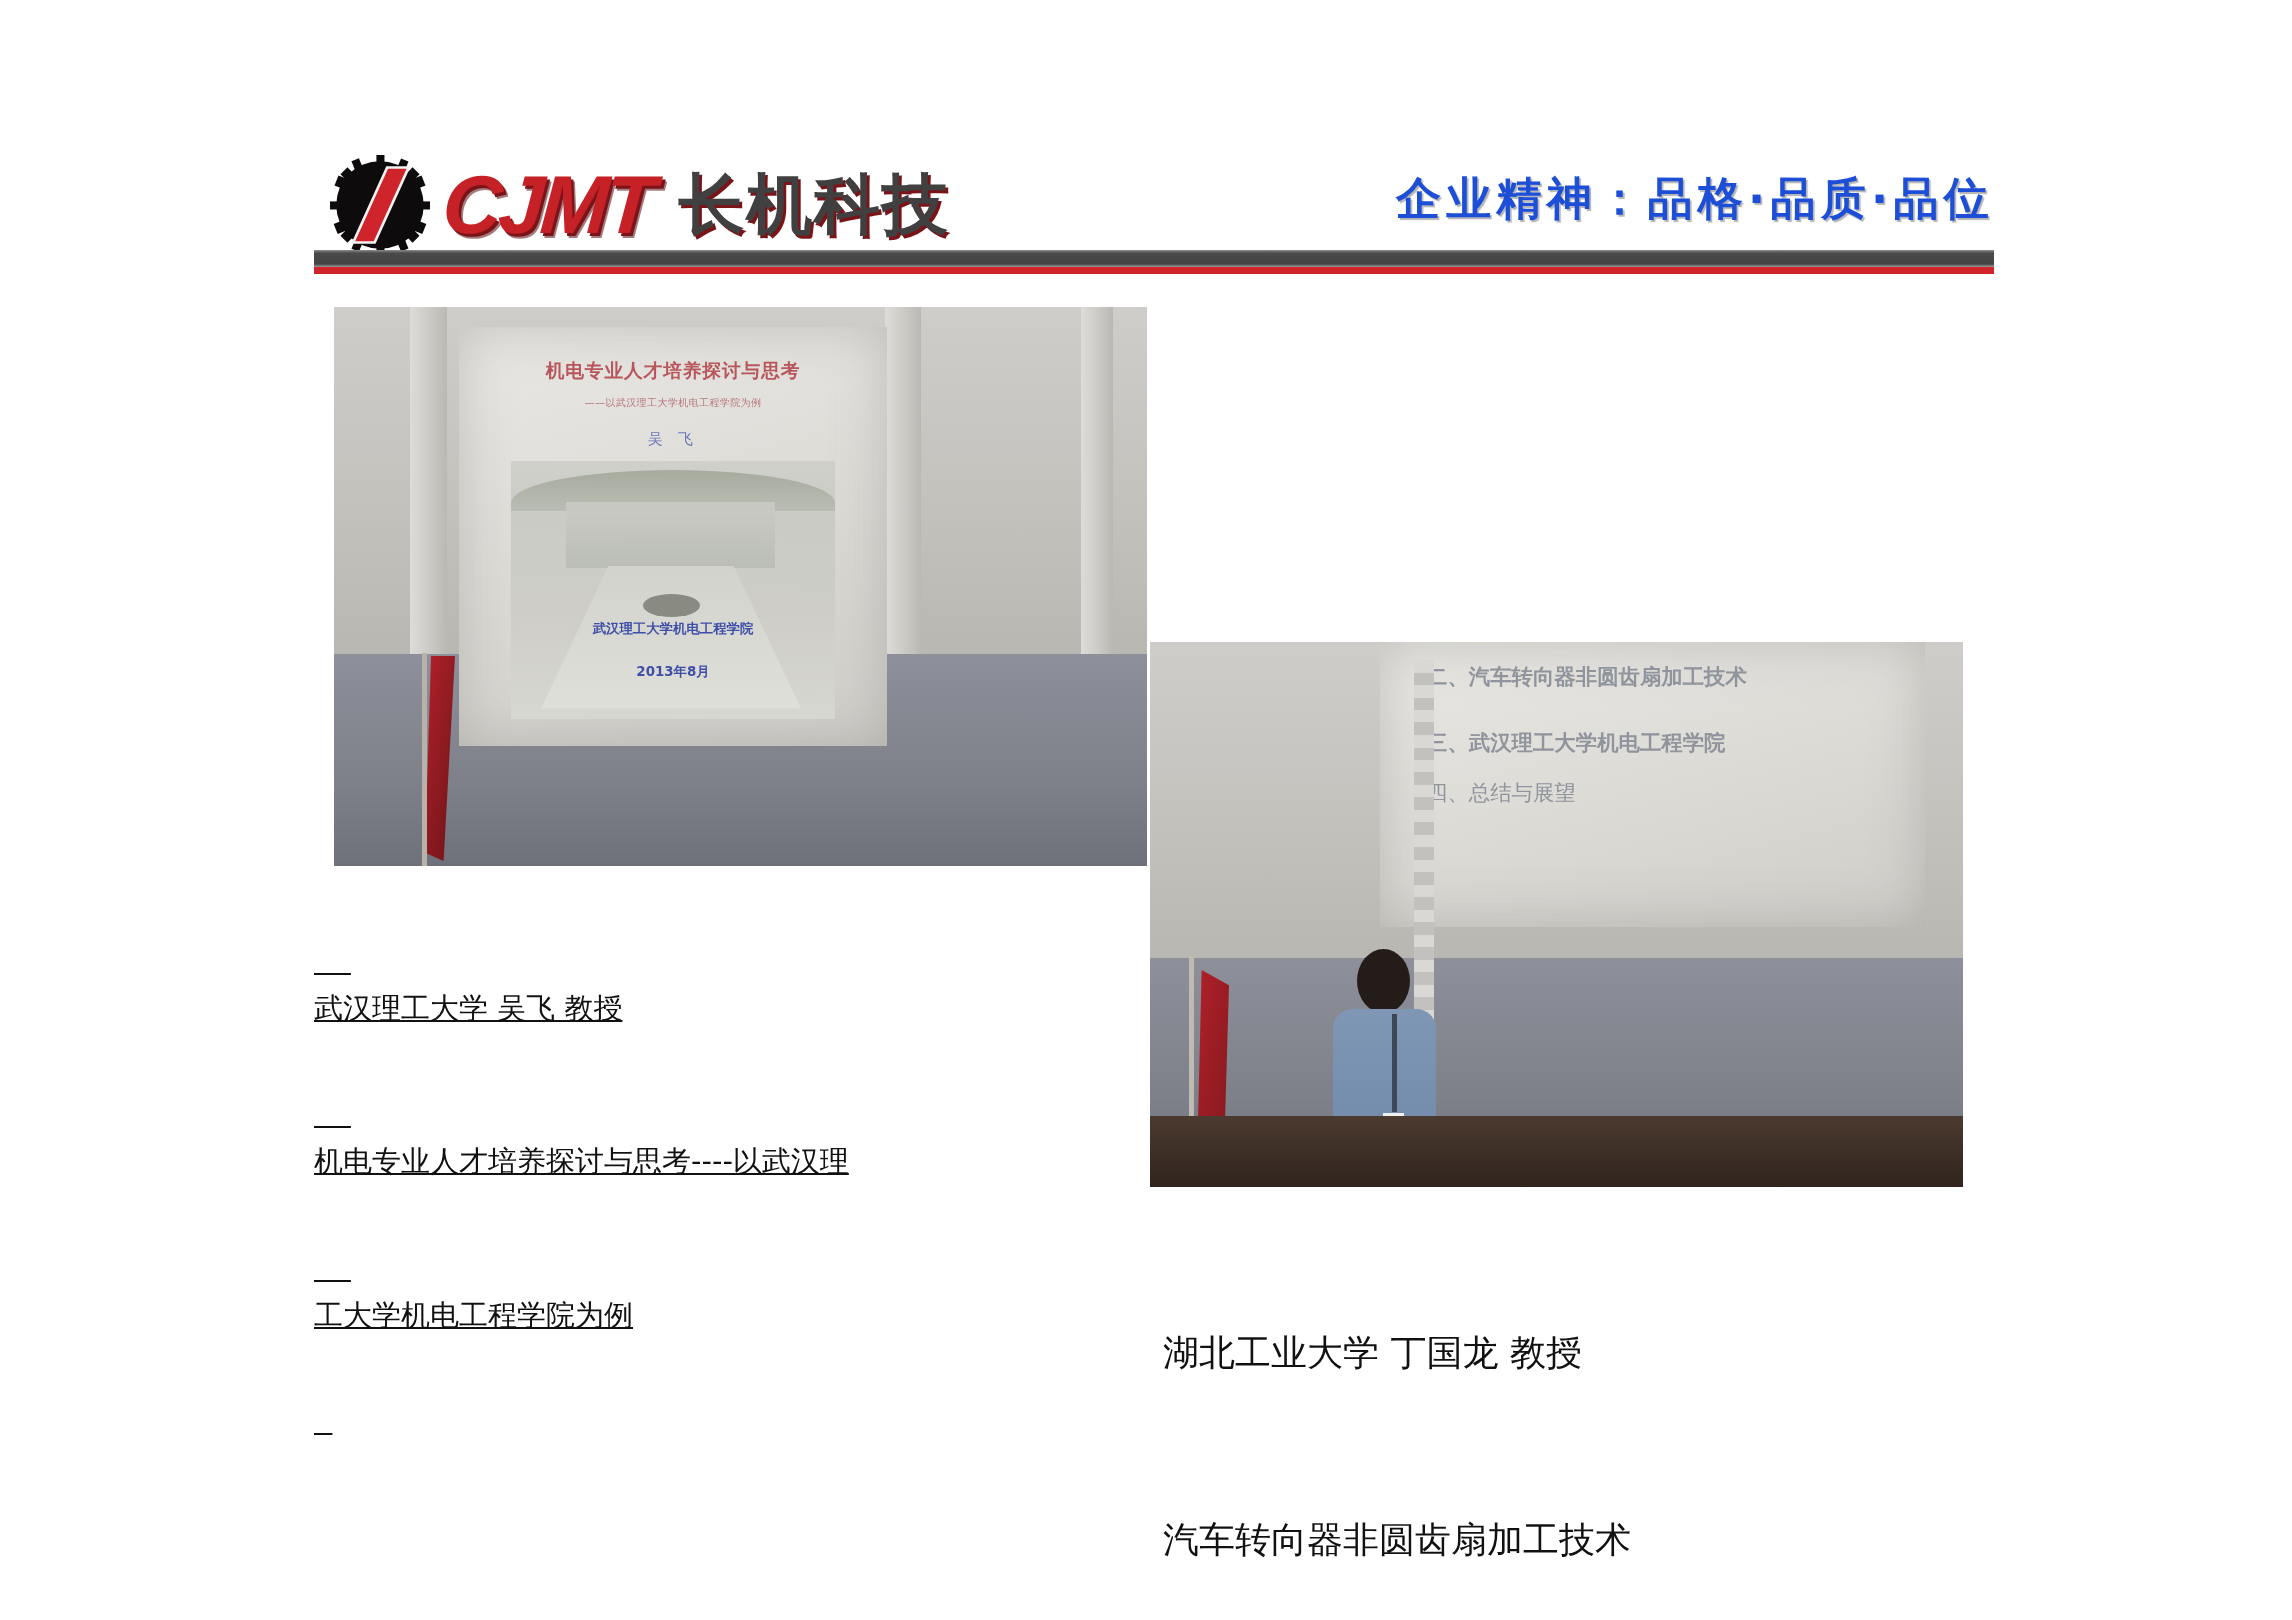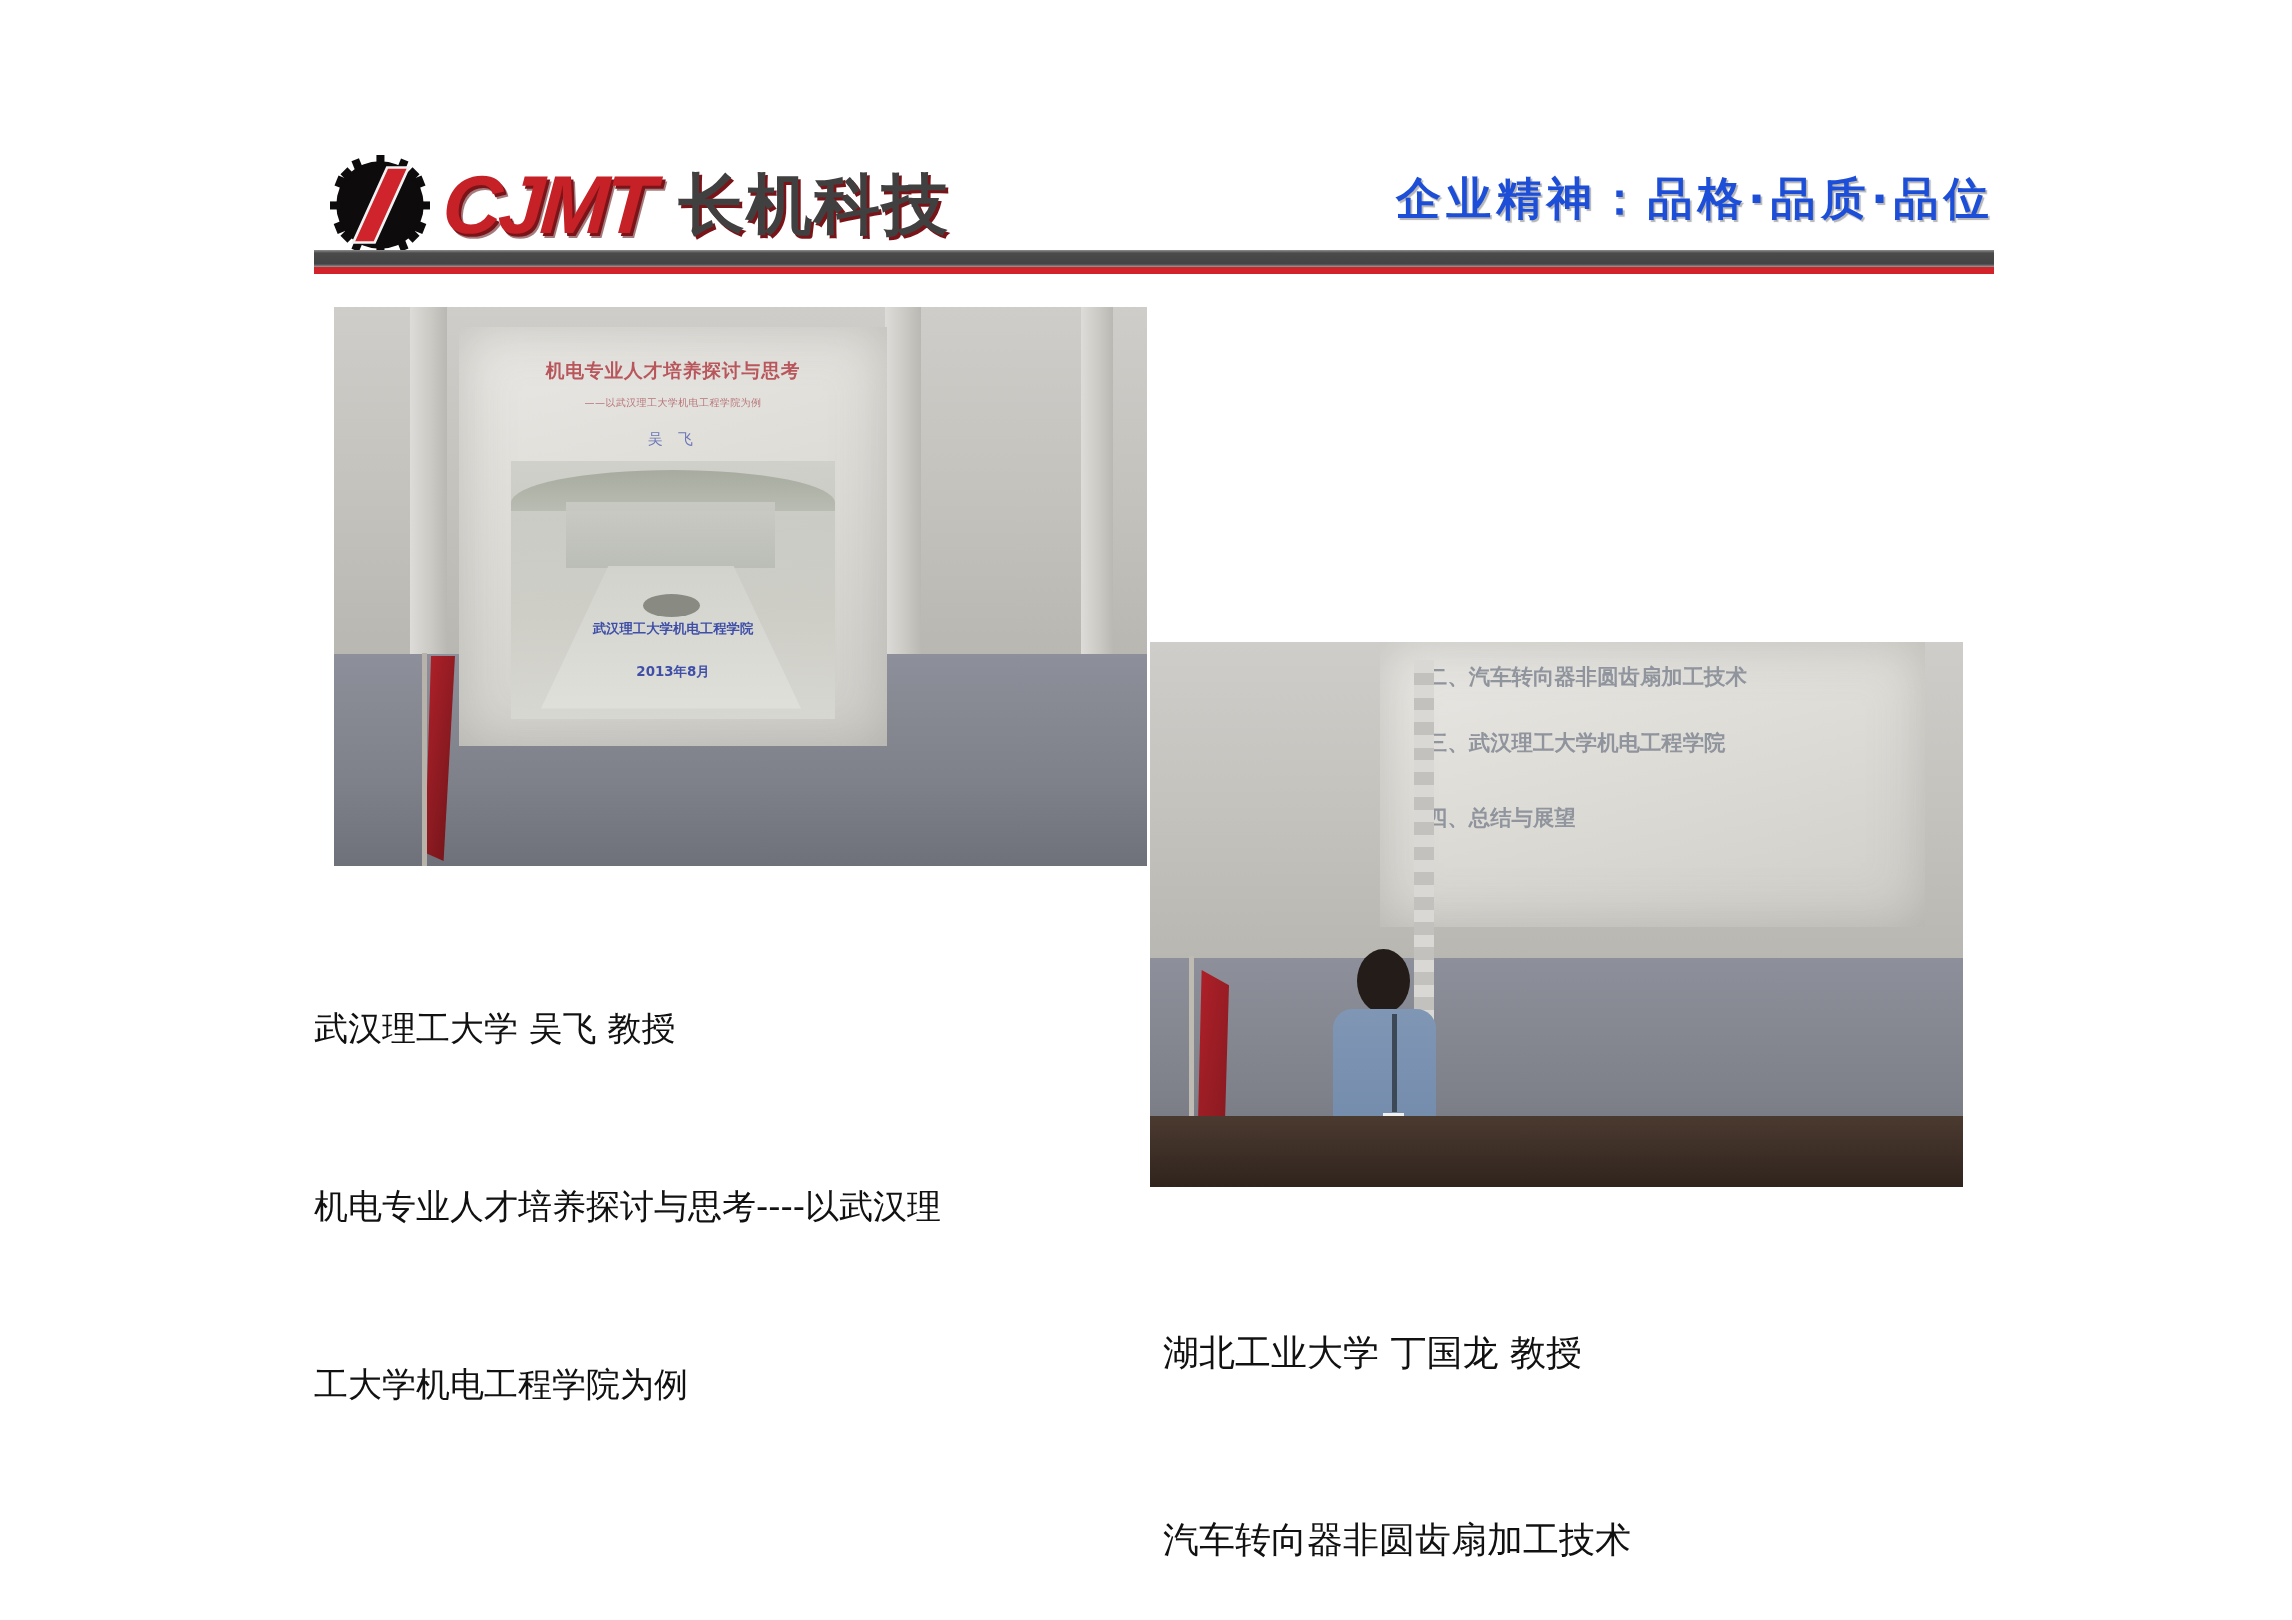--- a/index.html
+++ b/index.html
@@ -62,21 +62,21 @@
   .head{position:absolute;border-radius:50%;background:#241c18;}
   .bottle{position:absolute;background:linear-gradient(90deg,#e9e9e7,#fbfbfa 40%,#d6d6d4);border-radius:2.7px;}
   .bottle .cap{position:absolute;left:0;right:0;top:0;height:22%;background:#c8262e;border-radius:1.8px;}
   .mic{position:absolute;background:#1c1c1c;border-radius:5.3px;}
   .laptop{position:absolute;background:linear-gradient(180deg,#9aa0a6,#6e747a);}
 
   
   .caption{position:absolute;
     font-family:"DejaVu Sans","Liberation Serif",serif;
     color:#111;line-height:1.62;white-space:pre-wrap;}
-  .cap1{left:314px;top:891px;width:802px;font-size:34px;}
+  .cap1{left:314px;top:891px;width:802px;font-size:29px;text-decoration:underline;}
   .cap2{left:1163px;top:1207px;width:731px;font-size:36px;}
   .cap-line{margin:0 0 12.5px 0;}
 
   
   .footer{position:absolute;left:0;bottom:0;width:100%;height:267px;}
 </style>
 </head>
 <body>
 
 <div class="slide">
@@ -156,21 +156,21 @@
 
   </div>
 
   <div class="photo photo2">
     <div class="wall-top" style="height:58%;"></div>
     <div class="wall-bot" style="height:42%;"></div>
 
     <div class="screen" style="left:230px;top:0px;width:545px;height:285px;">
       <div style="position:absolute;left:46px;top:19.6px;font-size:21.4px;color:#8f949d;font-weight:bold;font-family:'DejaVu Sans',sans-serif;">二、汽车转向器非圆齿扇加工技术</div>
       <div style="position:absolute;left:46px;top:86px;font-size:21.4px;color:#8f949d;font-weight:bold;font-family:'DejaVu Sans',sans-serif;">三、武汉理工大学机电工程学院</div>
-      <div style="position:absolute;left:46px;top:161px;font-size:21.4px;color:#8f949d;font-weight:bold;font-family:'DejaVu Sans',sans-serif;">四、总结与展望</div>
+      <div style="position:absolute;left:46px;top:136px;font-size:21.4px;color:#8f949d;font-weight:normal;font-family:'DejaVu Sans',sans-serif;">四、总结与展望</div>
     </div>
 
     <div style="position:absolute;left:264px;top:18px;width:19.6px;height:374px;
                 background:repeating-linear-gradient(180deg,#d9d8d4 0 12.5px,#c2c1bd 12.5px 25px);"></div>
 
     <div class="flag" style="left:43px;top:328px;width:36px;height:383px;clip-path:polygon(24% 0,100% 4%,70% 100%,0 94%);"></div>
     <div style="position:absolute;left:39px;top:314px;width:5.3px;height:410px;background:#c0bbb2;"></div>
 
     <div class="head" style="left:207px;top:307px;width:53px;height:64px;"></div>
     <div style="position:absolute;left:183px;top:367px;width:103px;height:178px;background:linear-gradient(180deg,#7f96b5,#6f87a8);border-radius:19.6px 19.6px 5.3px 5.3px;"></div>

